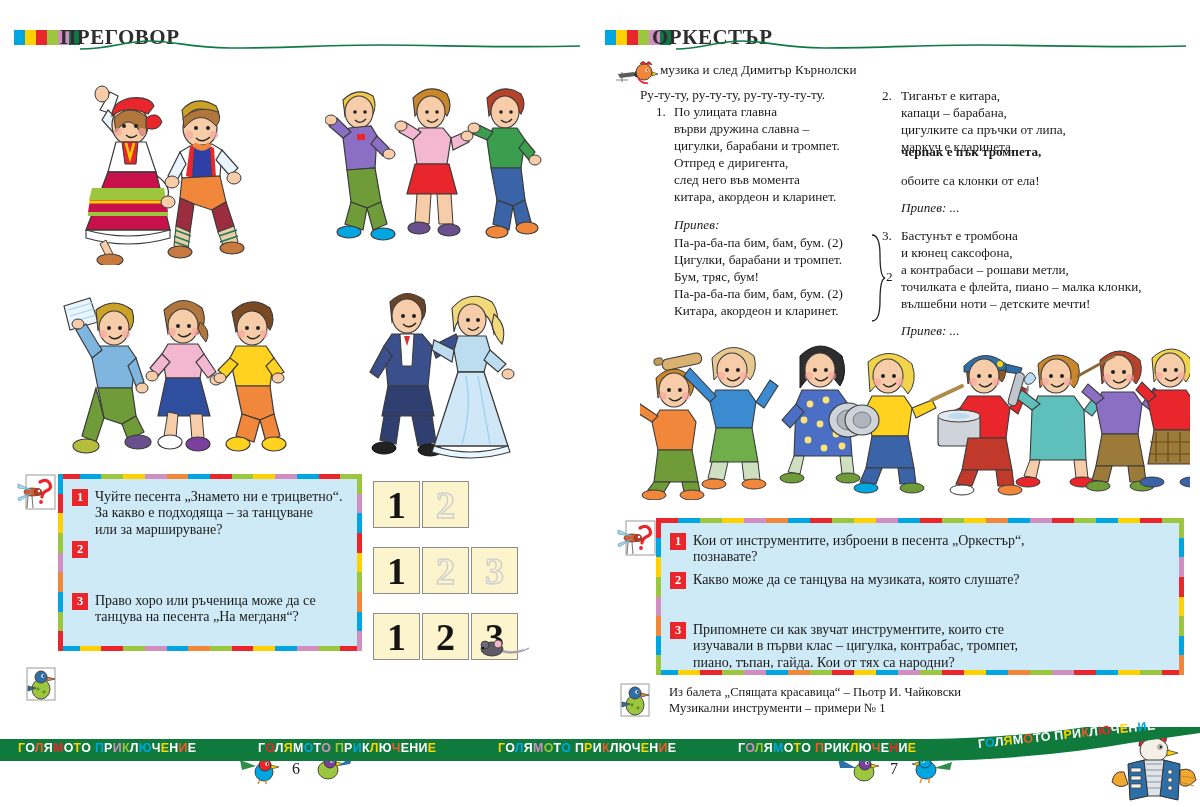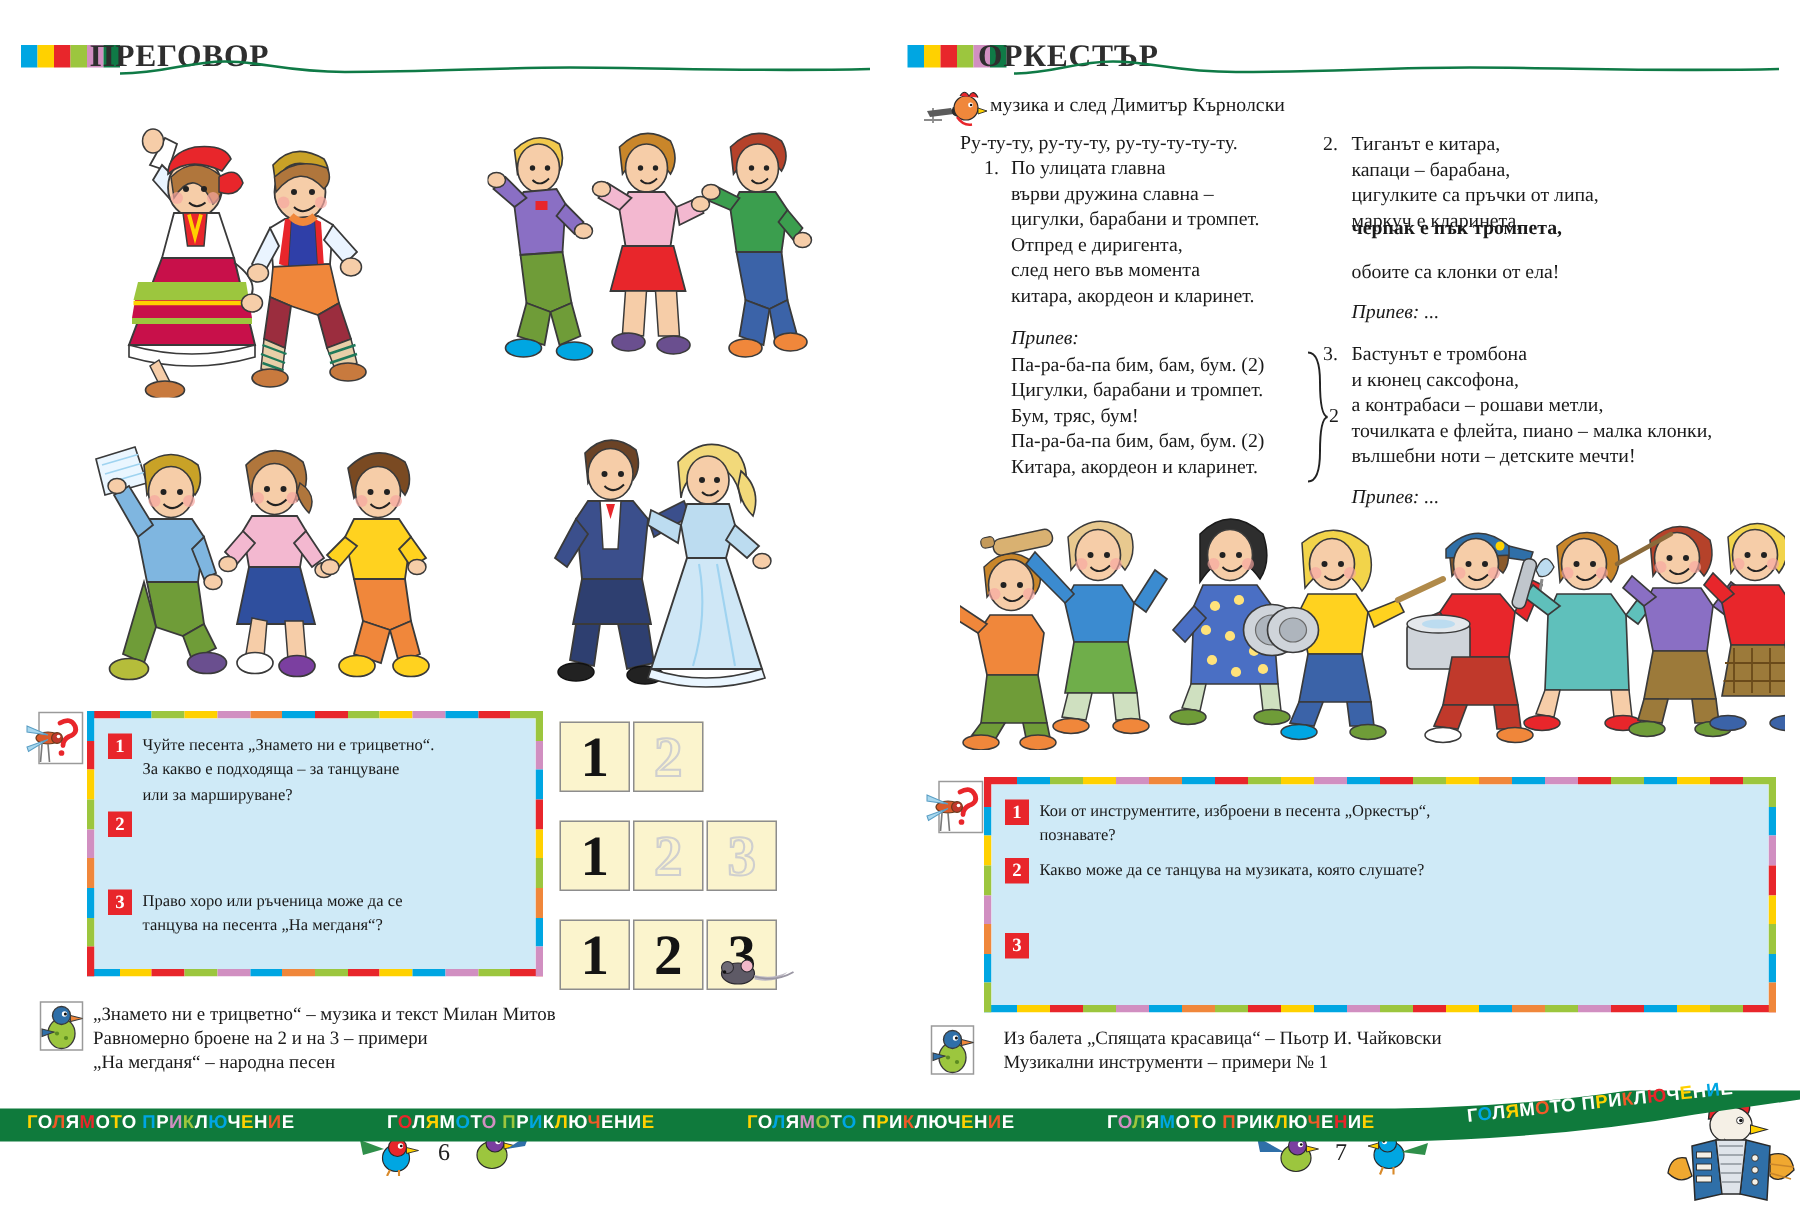--- a/index.html
+++ b/index.html
@@ -40,21 +40,21 @@
   .dashrow i { display: block; }
   .dashcol { position: absolute; display: flex; flex-direction: column; overflow: hidden; }
   .dashcol i { display: block; }
   .qitem { position: absolute; display: flex; align-items: flex-start; }
   .qnum {
     flex: 0 0 auto; width: 16px; height: 17px; background: #e8262b;
     color: #fff; font-weight: 700; font-size: 12.5px; line-height: 17px;
     text-align: center; margin-right: 7px;
     font-family: "Liberation Serif", "DejaVu Serif", serif;
   }
-  .qtext { font-size: 11px; line-height: 16.4px; white-space: pre-line; }
+  .qtext { font-size: 14px; line-height: 16.4px; white-space: pre-line; }
   .qcont { position: absolute; font-size: 13.1px; line-height: 16.4px; padding-left: 23px; }
 
   
   .numbox {
     position: absolute; background: #fbf4cd; border: 1px solid #8d8d8d;
     font-family: "Liberation Serif", "DejaVu Serif", serif;
     display: flex; align-items: center; justify-content: center;
     font-size: 38px; font-weight: 700; line-height: 1;
   }
   .numbox.solid { color: #141414; }
@@ -442,23 +442,20 @@
         <ellipse cx="17" cy="23" rx="9" ry="10" fill="#9cc63e" stroke="#3a3a3a" stroke-width=".9"></ellipse>
         <circle cx="14" cy="23" r="1.4" fill="#5a8a20"></circle>
           <circle cx="20" cy="26" r="1.4" fill="#5a8a20"></circle>
         <circle cx="17" cy="11" r="6" fill="#2f6fa8" stroke="#3a3a3a" stroke-width=".9"></circle>
         <circle cx="19" cy="10" r="1.8" fill="#fff"></circle>
           <circle cx="19.6" cy="10" r="1" fill="#111"></circle>
         <path d="M23,11 L31,13 L23,15 Z" fill="#f0873b" stroke="#3a3a3a" stroke-width=".7"></path>
         <path d="M4,20 L12,22 L4,25 Z" fill="#2f6fa8" stroke="#3a3a3a" stroke-width=".7"></path>
       </svg>
     </div>
-    <div class="foot" style="left:62px; top:668px; width:330px;">„Знамето ни е трицветно“ – музика и текст Милан Митов
-Равномерно броене на 2 и на 3 – примери
-„На мегданя“ – народна песен</div>
 
     <div class="ill" style="left:240px; top:752px; width:40px; height:32px;">
       <svg width="40" height="32" viewBox="0 0 40 32">
         <path d="M0,8 L16,14 L2,18 Z" fill="#2f8f4a"></path>
         <ellipse cx="24" cy="20" rx="9" ry="9" fill="#00a6e2" stroke="#2a2a2a" stroke-width=".8"></ellipse>
         <circle cx="25" cy="13" r="6" fill="#e8262b" stroke="#2a2a2a" stroke-width=".8"></circle>
         <circle cx="27" cy="12" r="1.8" fill="#fff"></circle>
           <circle cx="27.5" cy="12" r=".9" fill="#111"></circle>
         <path d="M31,13 L39,15 L31,17 Z" fill="#ffd100" stroke="#2a2a2a" stroke-width=".6"></path>
         <path d="M20,28 L18,32 M26,28 L26,32" stroke="#d98a2b" stroke-width="1.4"></path>
@@ -789,20 +786,23 @@
         <div class="qnum">1</div>
         <div class="qtext">Кои от инструментите, изброени в песента „Оркестър“,
 познавате?</div>
       </div>
       <div class="qitem" style="left:14px; top:54px; width:500px;">
         <div class="qnum">2</div>
         <div class="qtext">Какво може да се танцува на музиката, която слушате?</div>
       </div>
       <div class="qitem" style="left:14px; top:104px; width:500px;">
         <div class="qnum">3</div>
+        <div class="qtext">Припомнете си как звучат инструментите, които сте
+изучавали в първи клас – цигулка, контрабас, тромпет,
+пиано, тъпан, гайда. Кои от тях са народни?</div>
       </div>
     </div>
 
     <div class="ill" style="left:18px; top:682px; width:34px; height:36px;">
       <svg width="34" height="36" viewBox="0 0 34 36">
         <rect x="3" y="2" width="28" height="32" fill="#fff" stroke="#9a9a9a" stroke-width="1"></rect>
         <ellipse cx="17" cy="23" rx="9" ry="10" fill="#9cc63e" stroke="#3a3a3a" stroke-width=".9"></ellipse>
         <circle cx="14" cy="23" r="1.4" fill="#5a8a20"></circle>
           <circle cx="20" cy="26" r="1.4" fill="#5a8a20"></circle>
         <circle cx="17" cy="11" r="6" fill="#2f6fa8" stroke="#3a3a3a" stroke-width=".9"></circle>

